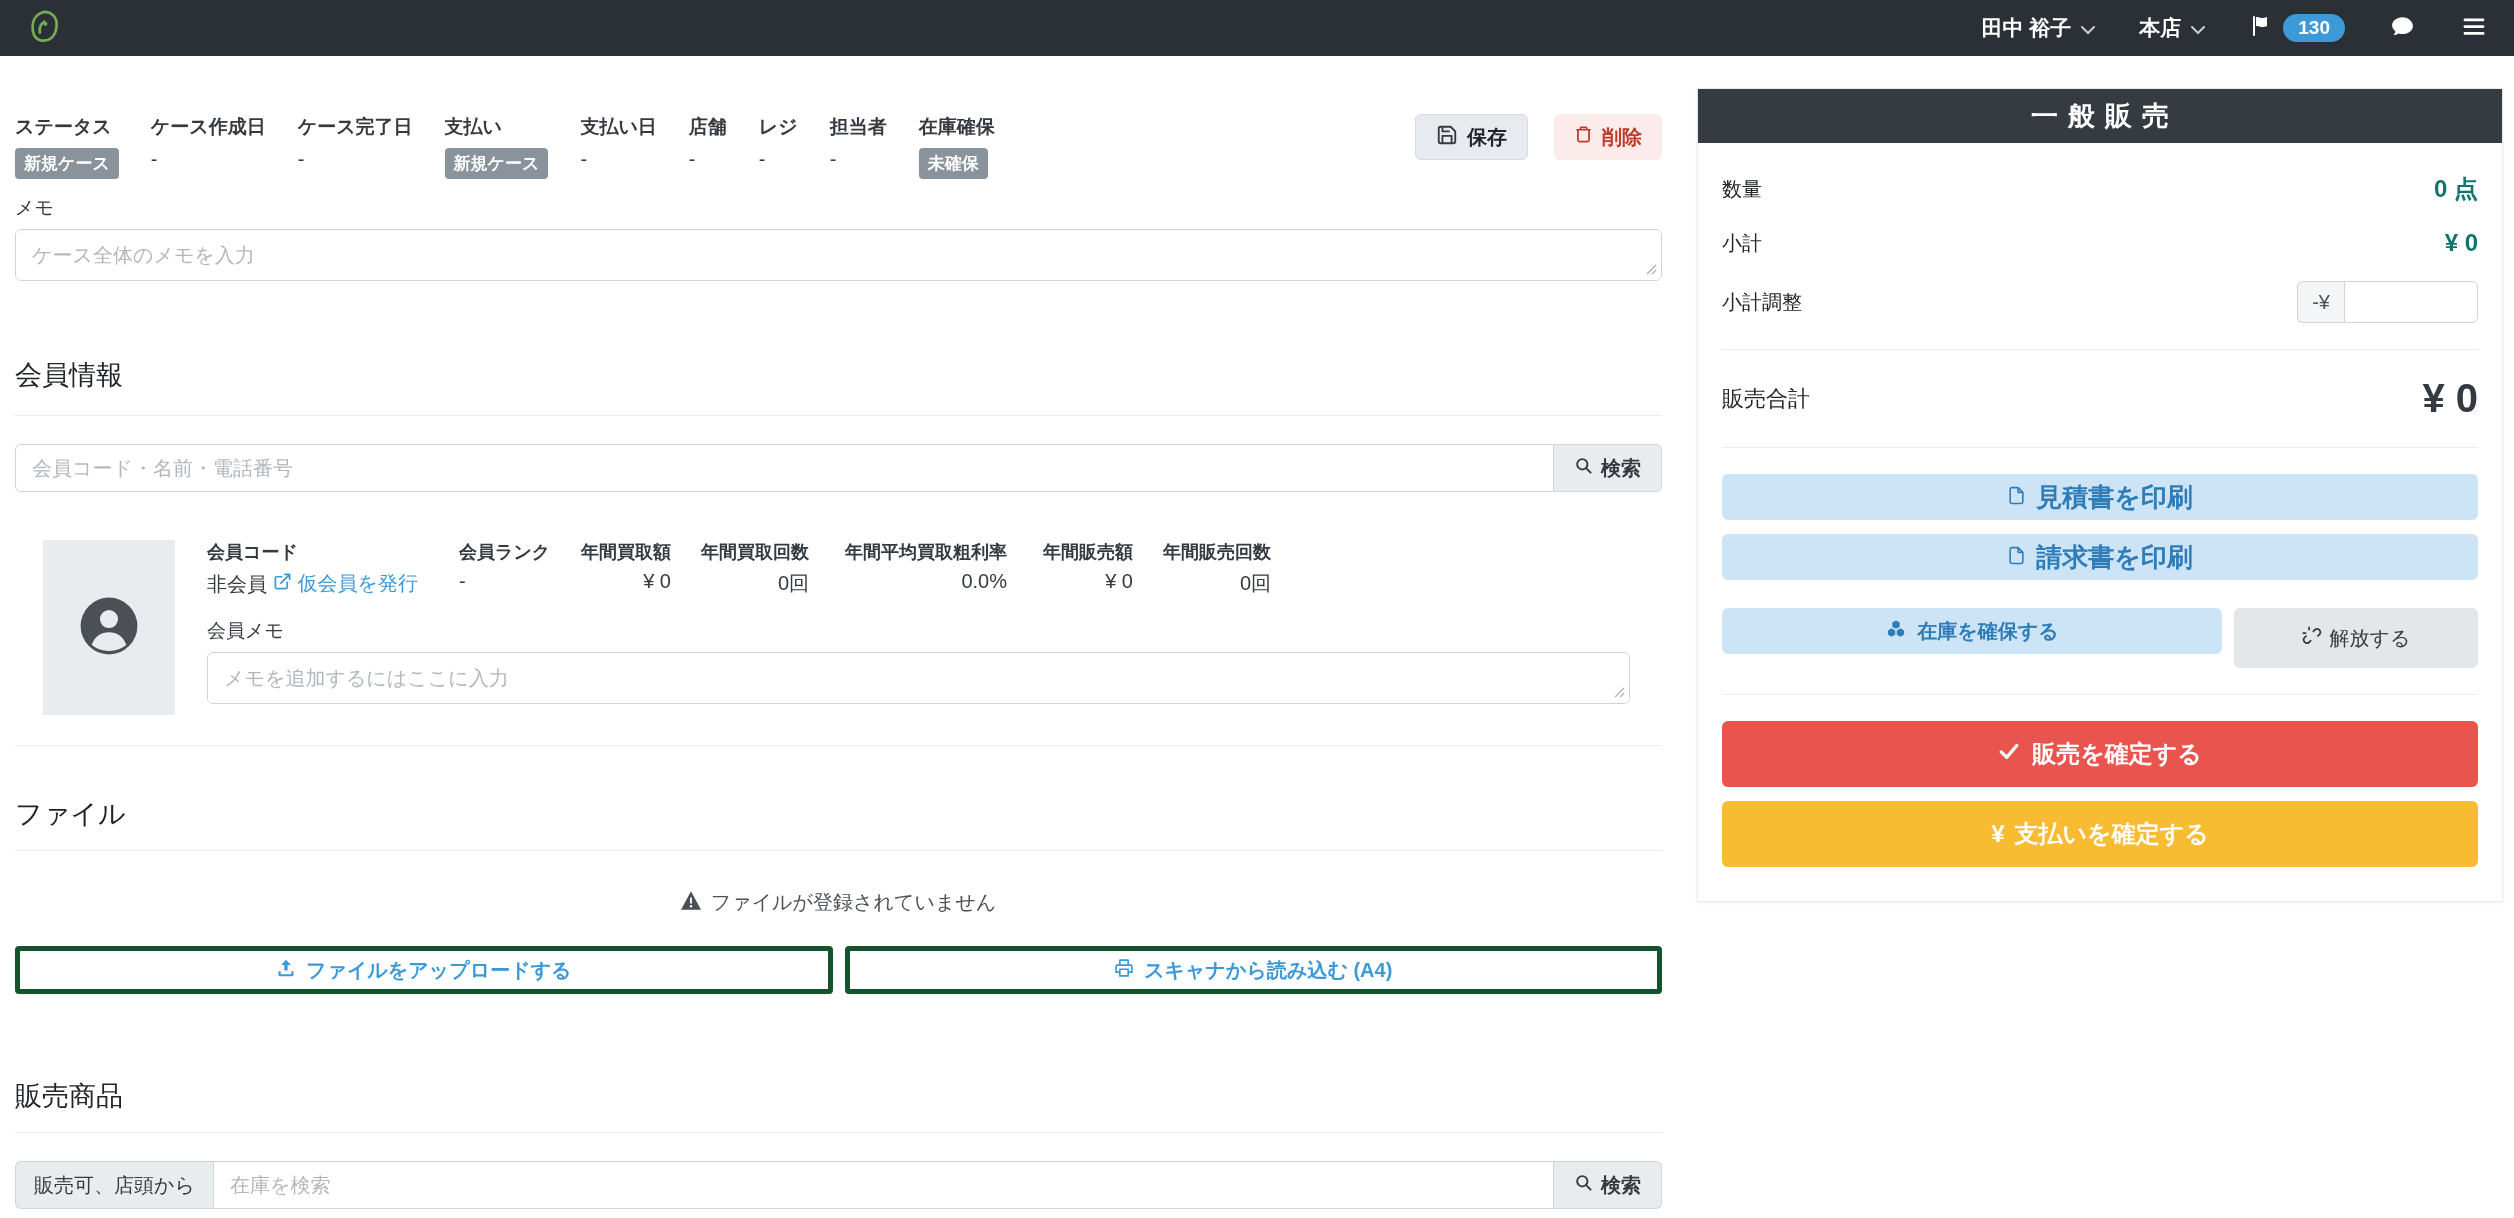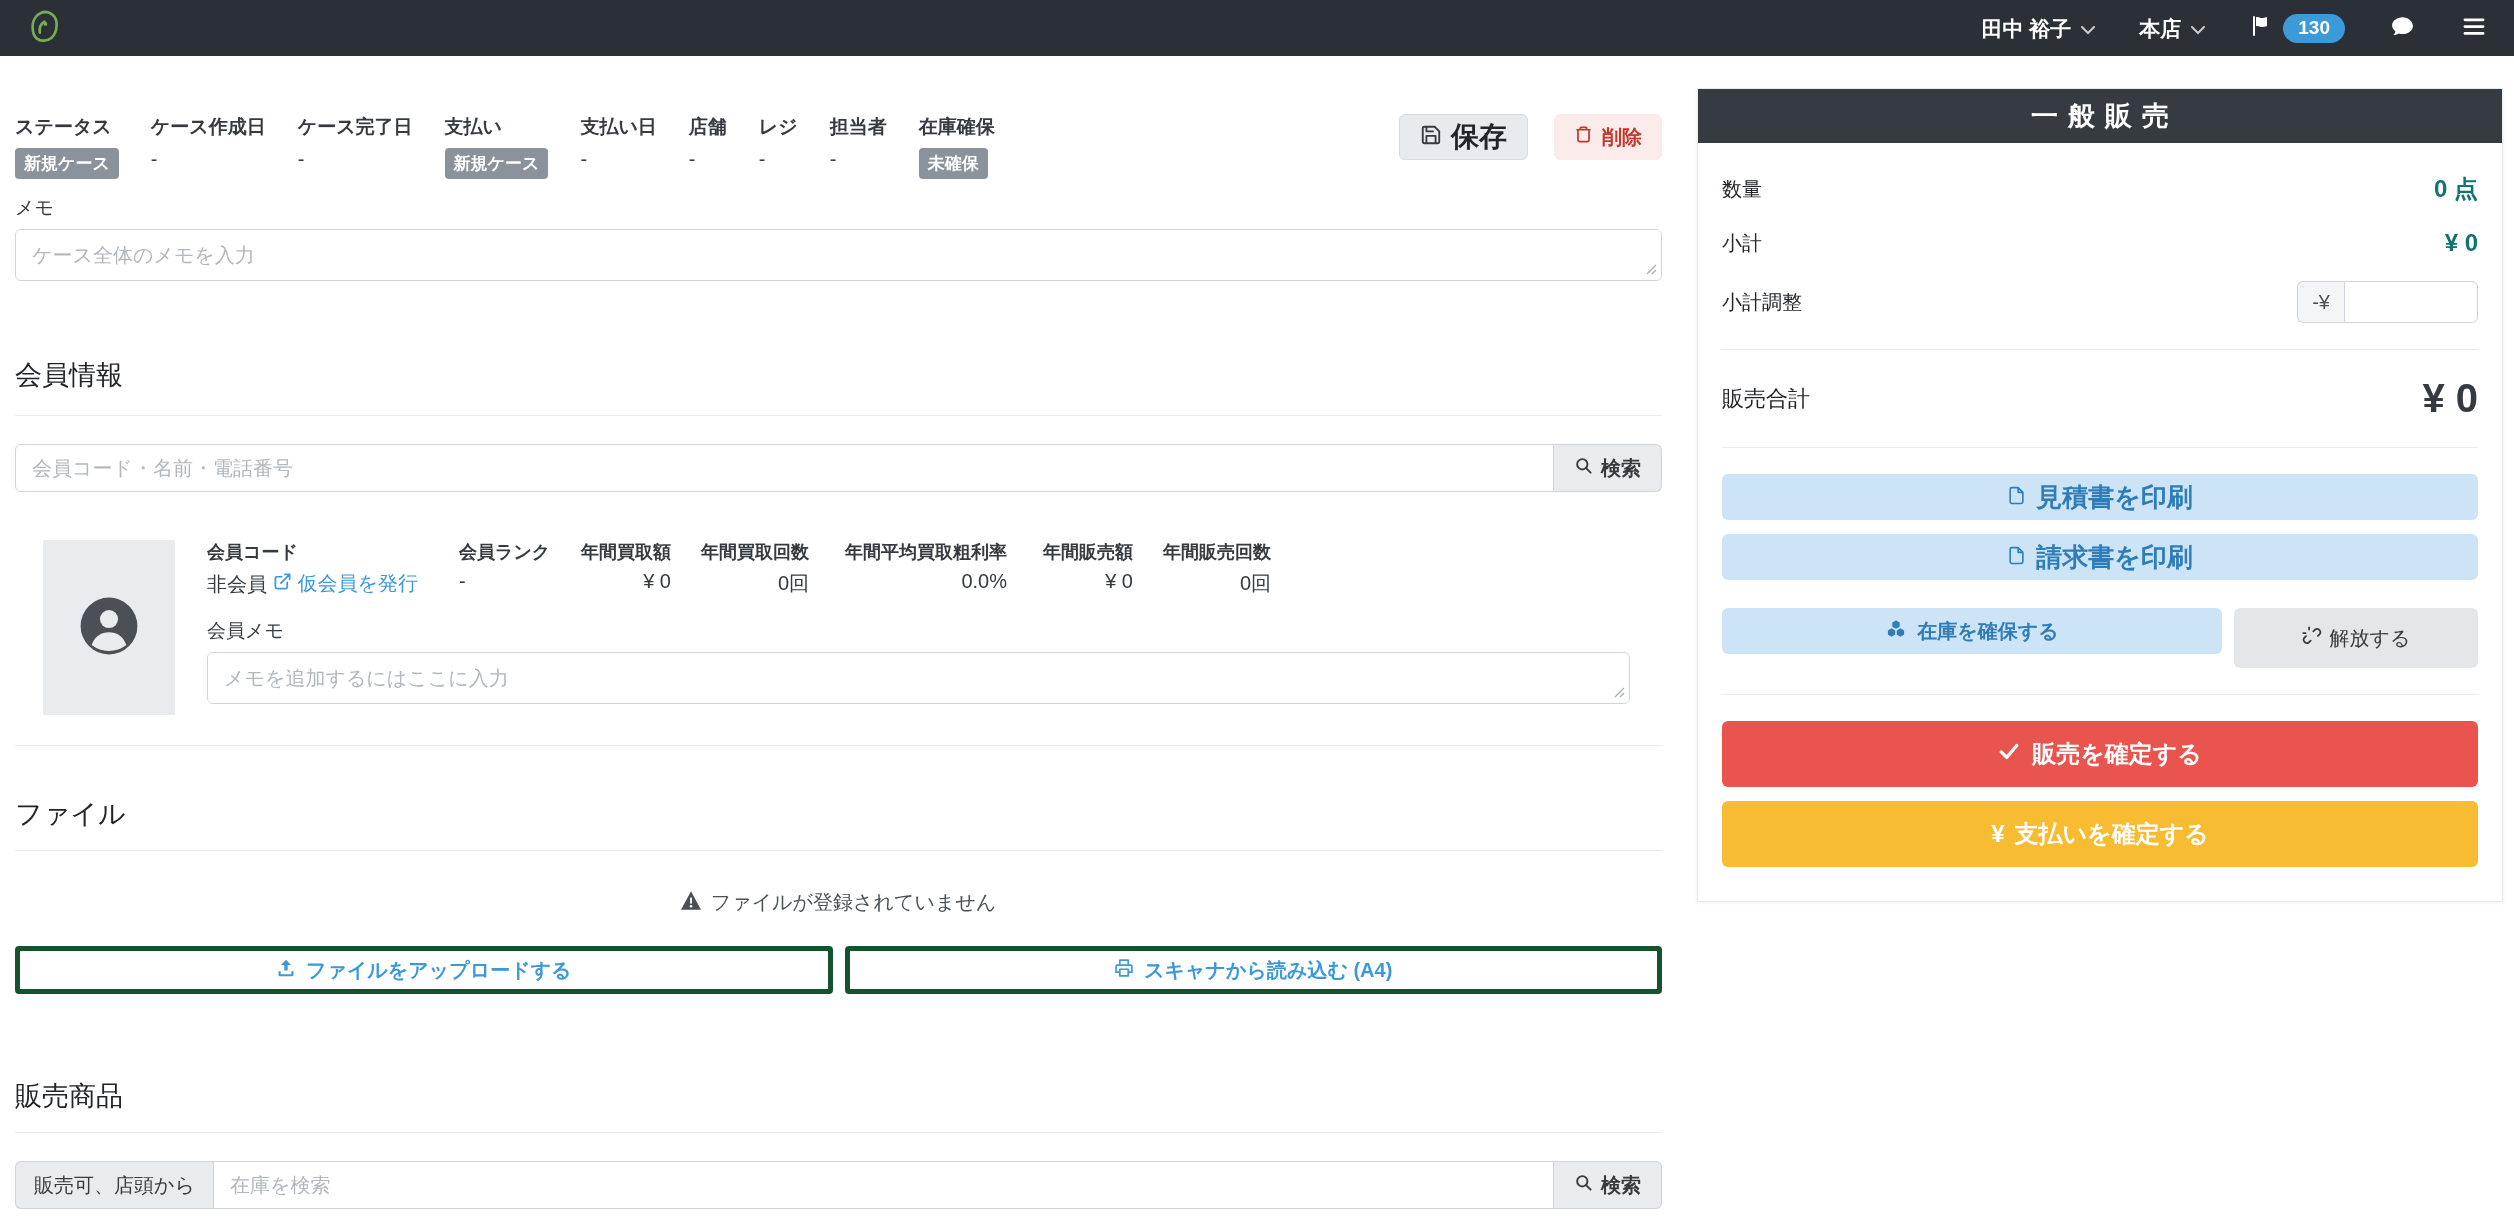--- a/index.html
+++ b/index.html
@@ -3,21 +3,21 @@
 <meta charset="utf-8">
 <style>
   * { margin:0; padding:0; box-sizing:border-box; }
   html,body { width:2514px; height:1218px; overflow:hidden; background:#fff;
     font-family:"Liberation Sans","DejaVu Sans",sans-serif; color:#343a40; }
 
   
   .navbar { height:56px; background:#2b3036; display:flex; align-items:center;
     justify-content:space-between; padding:0 26px; }
   .nav-left { display:flex; align-items:center; }
-  .nav-right { display:flex; align-items:flex-end; gap:44px;margin-left:11px; }
+  .nav-right { display:flex; align-items:center; gap:44px;margin-left:11px; }
   .nav-item { display:flex; align-items:center; gap:10px; color:#fff; cursor:pointer; }
   .nav-item .nav-label { font-size:21px; font-weight:700; }
   .nav-chev { color:rgba(255,255,255,.75); margin-top:3px; }
   .pill { background:#3d9ad8; color:#fff; font-size:19px; font-weight:700;
     border-radius:999px; padding:3px 15px; line-height:1.2; }
 
   
   .left-col { width:1647px; margin-left:15px; }
   .sale-panel { position:absolute; left:1697px; top:88px; width:806px;
     background:#fff; border:1px solid #e7eaed; box-shadow:0 1px 4px rgba(0,0,0,.06); }
@@ -29,21 +29,21 @@
     margin-top:58px; }
   .fields { display:flex; gap:32px; }
   .field .f-label { font-size:19px; font-weight:700; color:#343a40; margin-bottom:8px; white-space:nowrap; }
   .field .f-value { font-size:20px; color:#343a40; }
   .badge { display:inline-block; background:#8a939b; color:#fff; font-size:17px;
     font-weight:700; padding:4px 9px; border-radius:4px; white-space:nowrap; }
   .case-actions { display:flex; gap:26px; }
   .btn { display:inline-flex; align-items:center; justify-content:center; gap:9px;
     border-radius:6px; cursor:pointer; font-weight:700; border:none; background:none; }
   .btn-save { background:#e7eaee; border:1px solid #d6dbe0; color:#212529;
-    font-size:28px; height:46px; padding:0 20px; }
+    font-size:20px; height:46px; padding:0 20px; }
   .btn-delete { background:#fbebea; color:#c0392b; font-size:20px; height:46px; padding:0 20px; }
 
   
   .memo-block { margin-top:16px; }
   .input-label { font-size:19px; font-weight:400; color:#343a40; margin-bottom:8px; }
   .ta-wrap { position:relative; }
   textarea { width:100%; height:52px; border:1px solid #ced4da; border-radius:6px;
     font-family:inherit; font-size:20px; padding:12px 16px; color:#343a40; resize:none; }
   textarea::placeholder { color:#b0b7bd; }
   .resize-grip { position:absolute; right:5px; bottom:6px; color:#aab1b7; }

